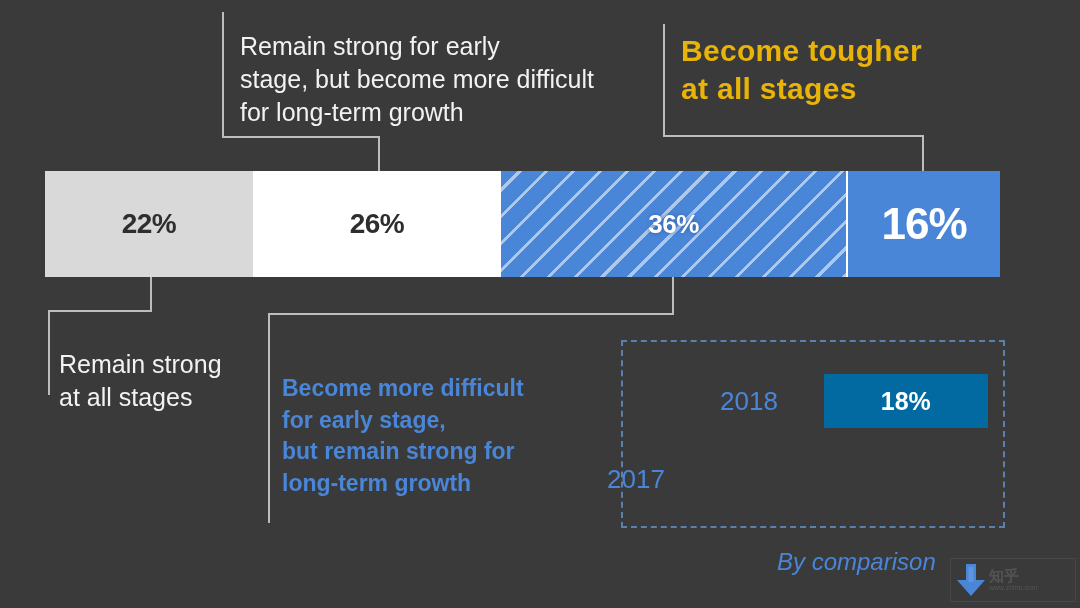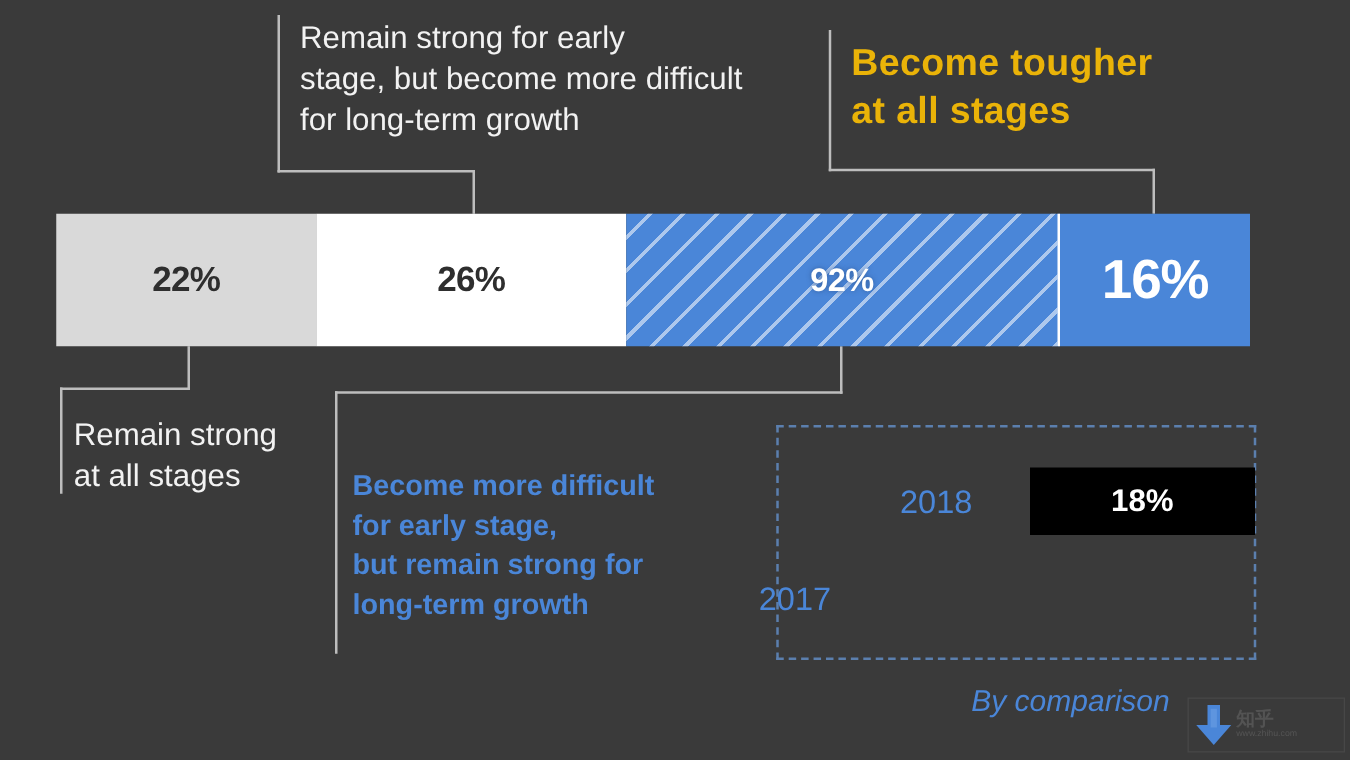--- a/index.html
+++ b/index.html
@@ -64,20 +64,21 @@
   .ln.v { width: 2px; }
   .ln.h { height: 2px; }
 
   
   .callout-white {
     position: absolute;
     color: #f2f2f2;
     font-size: 25px;
     line-height: 1.32;
     white-space: pre-line;
+    margin-top: 16px;
   }
   .callout-blue-head {
     position: absolute;
     color: #eab308;
     font-size: 30px;
     font-weight: bold;
     line-height: 1.28;
     letter-spacing: 0.3px;
     white-space: pre-line;
   }
@@ -117,21 +118,21 @@
     height: 54px;
     display: flex;
     align-items: center;
     justify-content: center;
     color: #ffffff;
     font-size: 25px;
     font-weight: bold;
     box-sizing: border-box;
   }
   #cmp-row-2018 { left: 97px; top: 32px; }
-  #cmp-bar-2018 { width: 180px; background: #000000; }
+  #cmp-bar-2018 { width: 164px; background: #0369a1; }
   #cmp-row-2017 { left: -16px; top: 110px; }
   #cmp-bar-2017 { width: 293px; background: #5c5c5c; }
 
   #by-comparison {
     position: absolute;
     left: 777px;
     top: 548px;
     color: #4a86d8;
     font-size: 24px;
     font-style: italic;
@@ -186,21 +187,21 @@
   <div class="ln v" style="left:268px; top:313px; height:210px;"></div>
 
   <div id="main-bar">
     <div class="seg gray" style="width:208px;">
       <span class="seg-label">22%</span>
     </div>
     <div class="seg white" style="width:248px;">
       <span class="seg-label">26%</span>
     </div>
     <div class="seg hatch" style="width:347px;">
-      <span class="seg-label">92%</span>
+      <span class="seg-label">36%</span>
     </div>
     <div class="seg solid" style="width:152px;">
       <span class="seg-label">16%</span>
     </div>
   </div>
 
   <div class="callout-white" style="left:240px; top:14px; width:400px;">Remain strong for early
 stage, but become more difficult
 for long-term growth</div>
 

